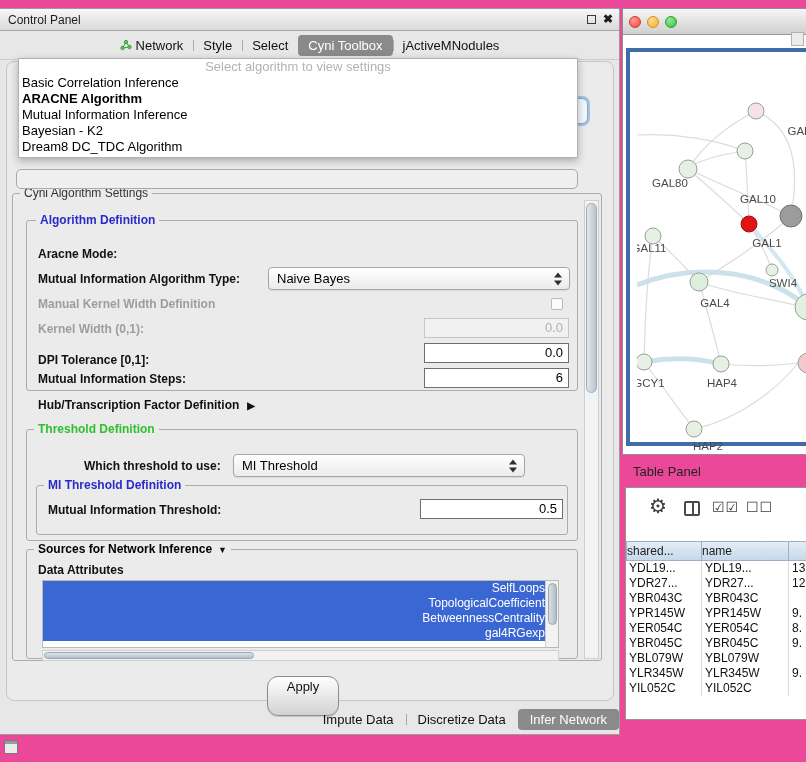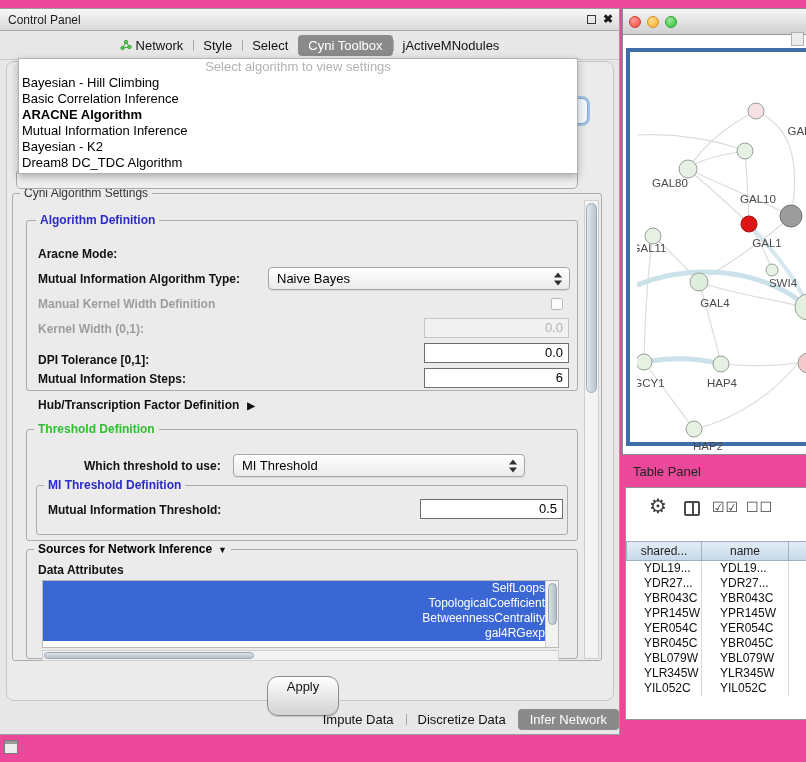--- a/index.html
+++ b/index.html
@@ -121,26 +121,26 @@
   #table-inner { position:absolute; left:0; top:0; width:220px; height:233px;
     background:#ffffff; border:1px solid #949494; }
   #tp-gear { position:absolute; left:23px; top:6px; font-size:20px; color:#3c3c3c; }
   #tp-colicon { position:absolute; left:58px; top:13px; width:16px; height:15px;
     border:2px solid #4a4a4a; border-radius:2px; }
   #tp-colicon::after { content:''; position:absolute; left:6px; top:0; bottom:0; width:2px; background:#4a4a4a; }
   #tp-checkpair { position:absolute; left:86px; top:11px; font-size:14px; color:#3c3c3c; letter-spacing:1px; }
   #tp-uncheckpair { position:absolute; left:120px; top:11px; font-size:14px; color:#3c3c3c; letter-spacing:1px; }
   #table-header { position:absolute; left:0; top:53px; height:20px; display:flex; }
   .hcell { border:1px solid #9fb0c0; border-left:none; background:linear-gradient(#e3edf7,#c6d9ea);
-    font-size:12px; line-height:18px; text-align:center; color:#222; overflow:hidden; white-space:nowrap; }
+    font-size:12px; line-height:18px; color:#222; overflow:hidden; white-space:nowrap; }
   .hcell.c0 { border-left:1px solid #9fb0c0; }
   .c0 { width:76px; } .c1 { width:87px; } .c2 { width:57px; }
   #table-body { position:absolute; left:0; top:73px; width:220px; }
   .trow { display:flex; height:15px; }
-  .tcell { border-right:1px solid #d9d9d9; font-size:12px; line-height:15px; padding-left:18px;
+  .tcell { border-right:1px solid #d9d9d9; font-size:12px; line-height:15px; padding-left:3px;
     overflow:hidden; white-space:nowrap; color:#111; }
   .tcell.c2 { border-right:none; }
 
   #corner-icon { position:absolute; left:4px; top:740px; width:14px; height:14px;
     border:1px solid #7a7a7a; background:linear-gradient(#9a9a9a 0 3px, #ececec 3px 100%); }
 </style>
 </head>
 <body>
 
 <div id="stage">
@@ -176,21 +176,20 @@
         </div>
     </div>
 
     <div id="tab-content-bg"></div>
     <div id="combo-fragment"></div>
     <div id="focus-fragment"></div>
 
     <div id="algo-popup">
       <div class="popup-prompt">Select algorithm to view settings</div>
       <div id="popup-items">
-          <div class="popup-item">Bayesian - Hill Climbing</div>
           <div class="popup-item">Basic Correlation Inference</div>
           <div class="popup-item bold">ARACNE Algorithm</div>
           <div class="popup-item">Mutual Information Inference</div>
           <div class="popup-item">Bayesian - K2</div>
           <div class="popup-item">Dream8 DC_TDC Algorithm</div>
         </div>
     </div>
 
     <div class="group" style="left:12px; top:184px; width:590px; height:468px;"></div>
     <div class="group-title t-plain" style="left:20px; top:177px;">Cyni Algorithm Settings</div>

